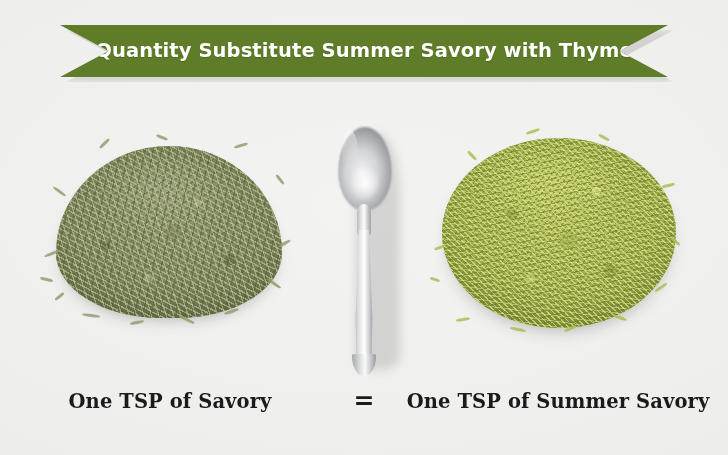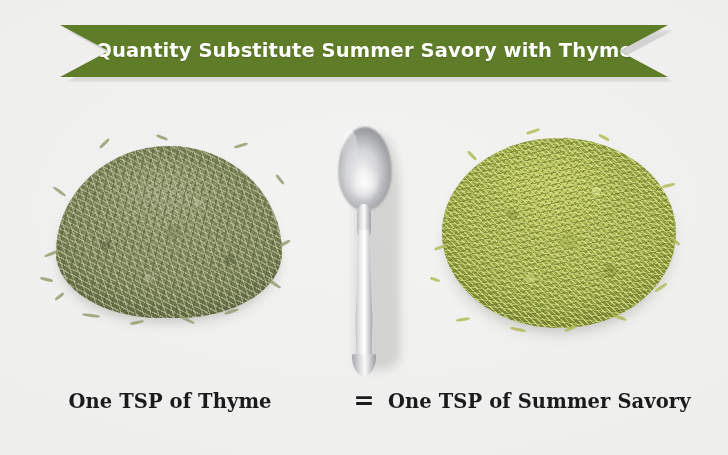--- a/index.html
+++ b/index.html
@@ -224,21 +224,21 @@
     position:absolute;
     top:390px;
     color:#1b1b1b;
     font-family:"DejaVu Serif", serif;
     font-weight:bold;
     font-size:19.5px;
     letter-spacing:.1px;
     white-space:nowrap;
   }
   #caption-left  { left:0; width:340px; text-align:center; }
-  #caption-right { left:388px; width:340px; text-align:left; }
+  #caption-right { left:388px; width:340px; text-align:center; }
 
   #equals-sign {
     position:absolute;
     left:340px; top:388px;
     width:48px; text-align:center;
     color:#1b1b1b;
     font-family:"DejaVu Sans", sans-serif;
     font-weight:bold;
     font-size:25px;
     line-height:26px;
@@ -299,17 +299,17 @@
   <div class="stray" style="left:134px;top:199px; width:13px; height:3px; transform:rotate(-24deg);"></div>
   <div class="stray" style="left:182px;top:188px; width:15px; height:3px; transform:rotate(20deg);"></div>
   <div class="stray" style="left:224px;top:158px; width:14px; height:3px; transform:rotate(-34deg);"></div>
   <div class="stray" style="left:240px;top:112px; width:11px; height:3px; transform:rotate(40deg);"></div>
   <div class="stray" style="left:232px;top:56px;  width:13px; height:3px; transform:rotate(-14deg);"></div>
   <div class="stray" style="left:168px;top:8px;   width:12px; height:3px; transform:rotate(28deg);"></div>
   <div class="stray" style="left:96px; top:2px;   width:14px; height:3px; transform:rotate(-18deg);"></div>
   <div class="stray" style="left:36px; top:26px;  width:12px; height:3px; transform:rotate(46deg);"></div>
 </div>
 
-<div class="caption" id="caption-left">One TSP of Thyme</div>
+<div class="caption" id="caption-left">One TSP of Savory</div>
 
 <div id="equals-sign">=</div>
 
 <div class="caption" id="caption-right">One TSP of Summer Savory</div>
 
 </body></html>

